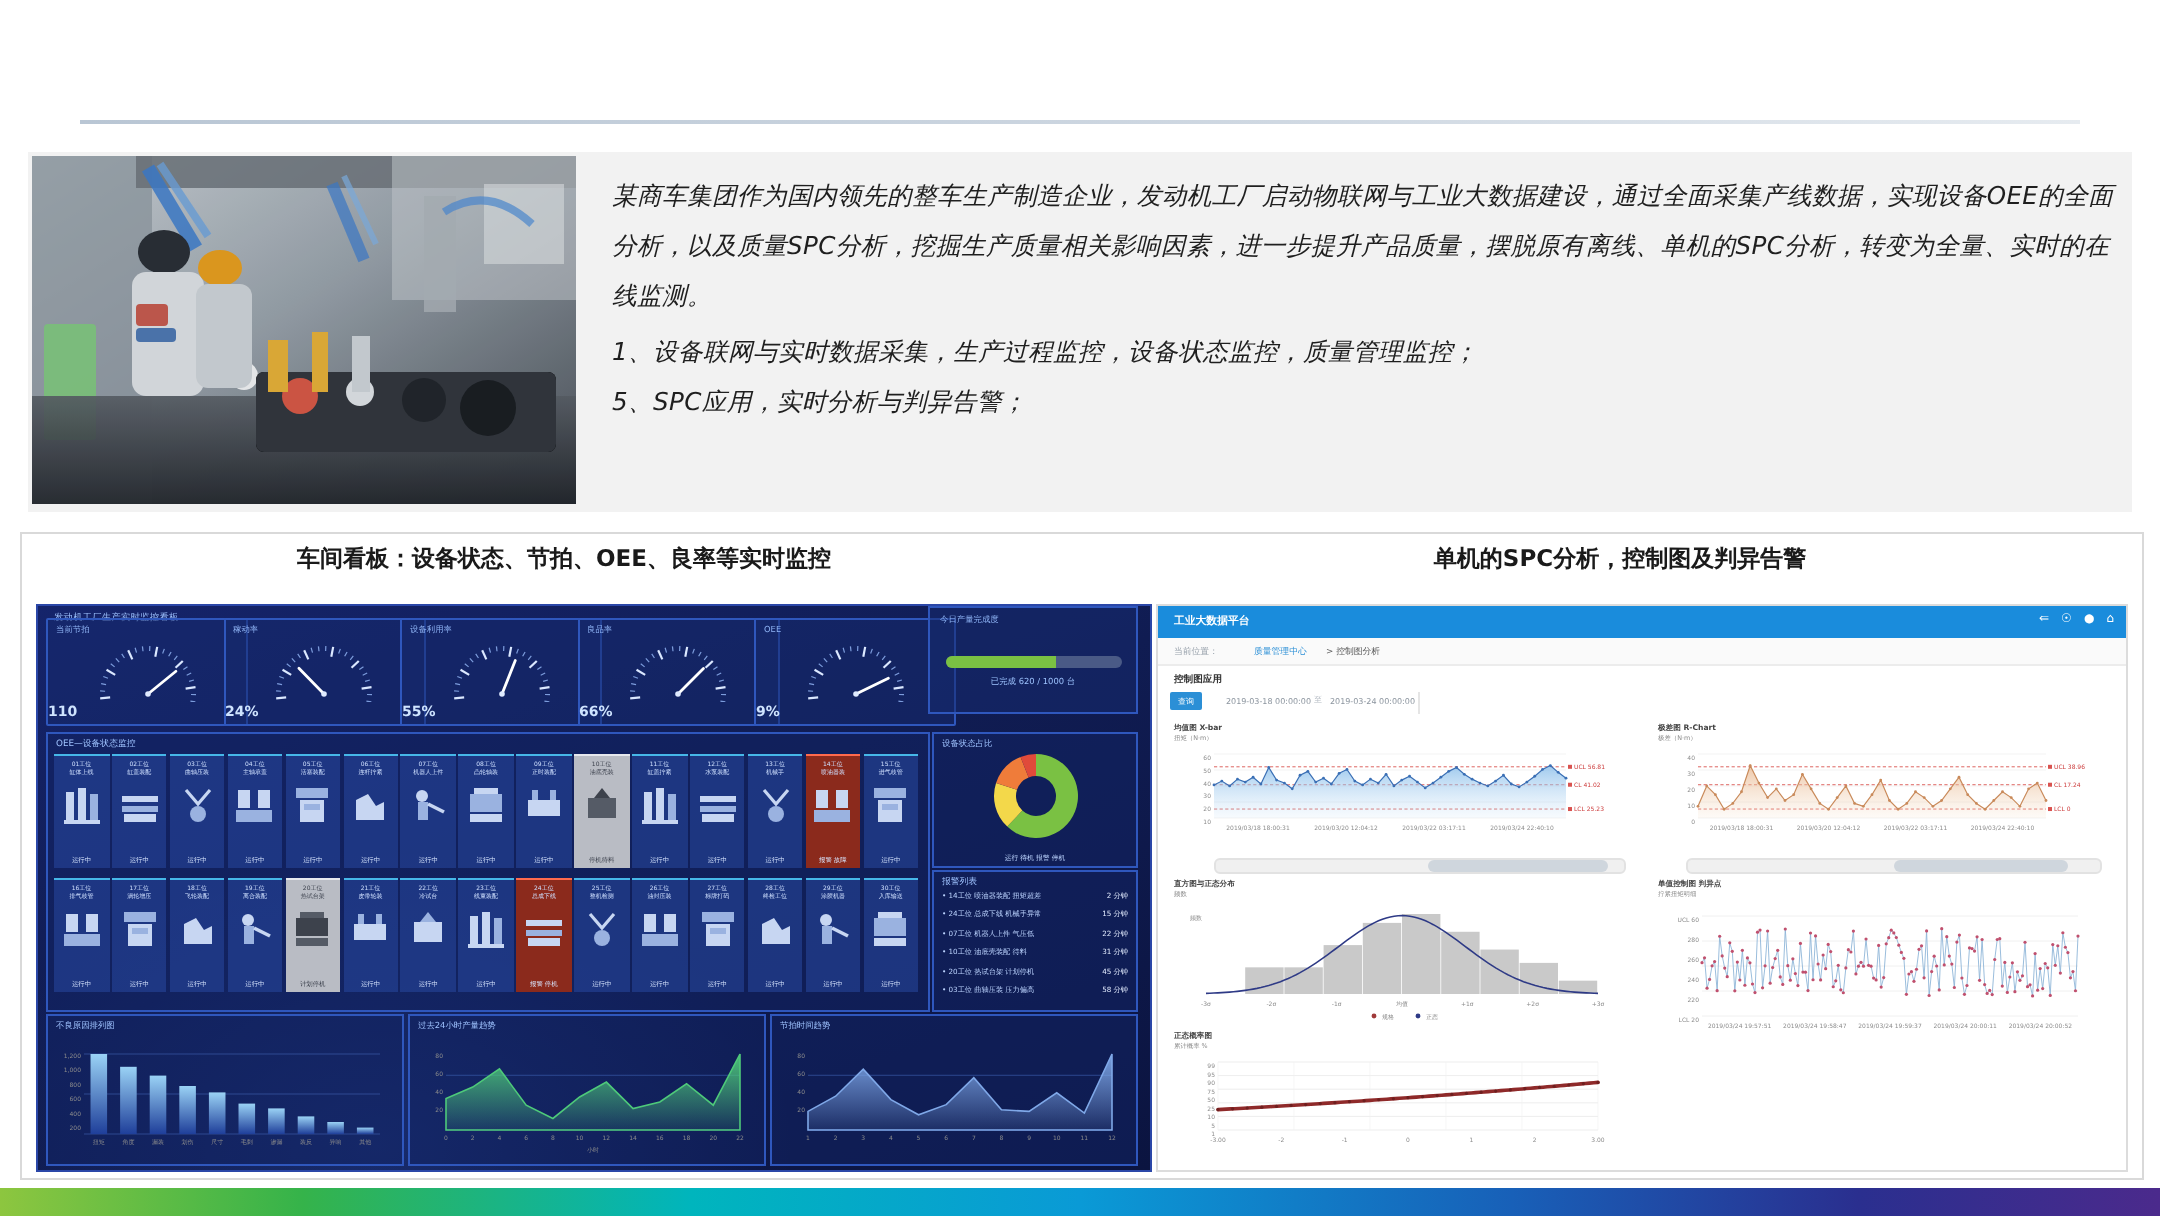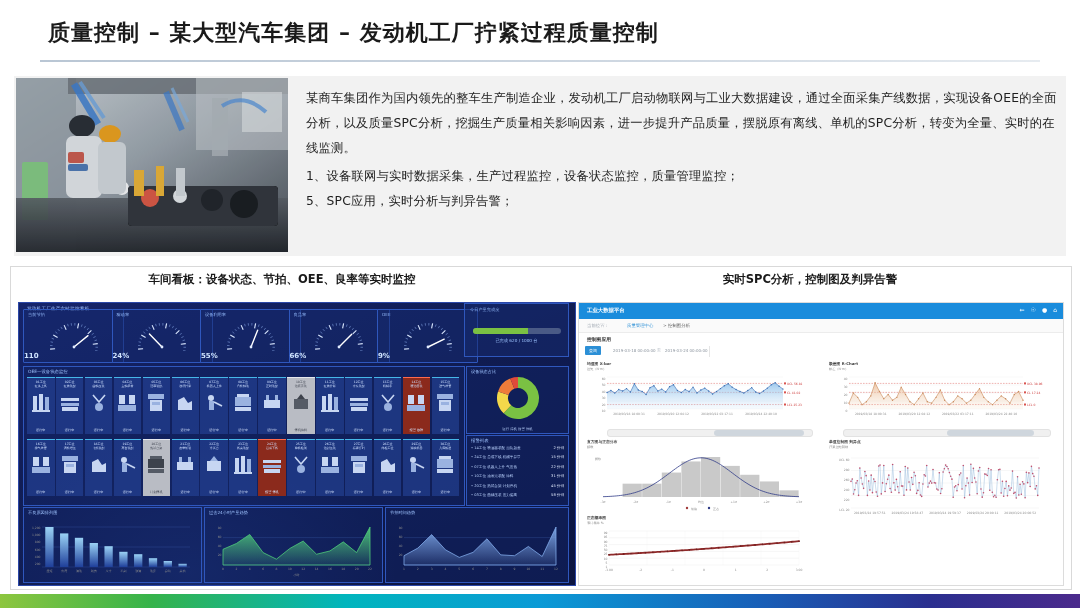--- a/index.html
+++ b/index.html
@@ -30,20 +30,21 @@
   }
   .photo{
     position:absolute;left:16px;top:78px;width:272px;height:174px;
     overflow:hidden;background:#3a4048;
   }
   .photo svg{display:block;}
   .intro-text{
     position:absolute;left:306px;top:86px;width:756px;
     font-size:12.3px;line-height:25px;color:#1f1f1f;
     letter-spacing:.2px;
+    font-style:italic;
   }
   .intro-text p{margin:0;}
   .intro-text .para{margin-bottom:3px;}
 
   
   .lower{
     position:absolute;left:10px;top:266px;width:1060px;height:322px;
     border:1px solid #d9d9d9;background:#fff;
   }
   .sub-heads{position:absolute;left:10px;top:272px;width:1060px;height:26px;}
@@ -202,21 +203,20 @@
     position:absolute;left:0;bottom:0;width:1080px;height:14px;
     background:linear-gradient(90deg,#8dc63f 0%,#35b34a 14%,#00b5bd 32%,#0a9ad6 50%,#1860b8 70%,#2a2f8f 86%,#4b2a8c 100%);
   }
 </style>
 </head>
 <body>
 
 <div class="slide">
 
   <div class="title-wrap">
-    <div class="title">质量控制 – 某大型汽车集团 – 发动机工厂拧紧过程质量控制</div>
     <div class="title-rule"></div>
   </div>
 
   <div class="intro"></div>
 
   <div class="photo">
     <svg width="272" height="174" viewBox="0 0 272 174">
       <defs>
         <linearGradient id="pbg" x1="0" y1="0" x2="1" y2="1">
           <stop offset="0" stop-color="#cfd6db"></stop>
@@ -270,21 +270,21 @@
 
   <div class="intro-text">
     <p class="para">某商车集团作为国内领先的整车生产制造企业，发动机工厂启动物联网与工业大数据建设，通过全面采集产线数据，实现设备OEE的全面分析，以及质量SPC分析，挖掘生产质量相关影响因素，进一步提升产品质量，摆脱原有离线、单机的SPC分析，转变为全量、实时的在线监测。</p>
     <p>1、设备联网与实时数据采集，生产过程监控，设备状态监控，质量管理监控；</p>
     <p>5、SPC应用，实时分析与判异告警；</p>
   </div>
 
   <div class="lower"></div>
   <div class="sub-heads">
     <div class="sub-head left">车间看板：设备状态、节拍、OEE、良率等实时监控</div>
-    <div class="sub-head right">实时SPC分析，控制图及判异告警</div>
+    <div class="sub-head right">单机的SPC分析，控制图及判异告警</div>
   </div>
 
   <div class="dash">
     <div class="dash-title">发动机工厂生产实时监控看板</div>
 
     <div class="gauge-row" id="gaugeRow">
         <div class="gauge-card" style="left: 0px;">
           <div class="lbl">当前节拍</div>
           <svg width="56" height="34" viewBox="0 0 56 34">
             <line x1="4.0971344077121366" y1="32.15708518075226" x2="9.07689807277211" y2="31.707692434762208" stroke="#dbe8ff" stroke-width="1.1"></line>

